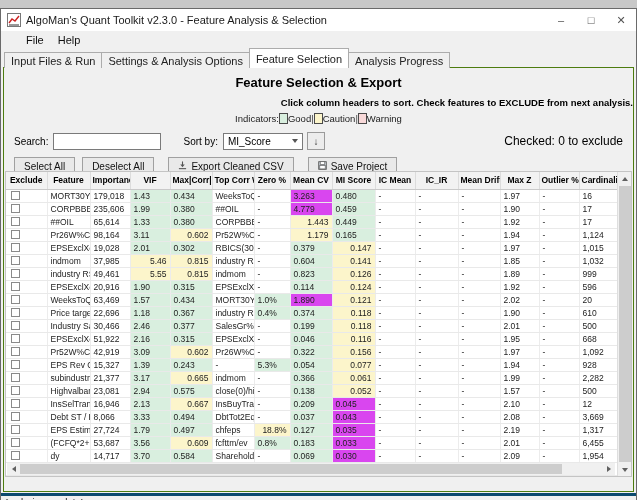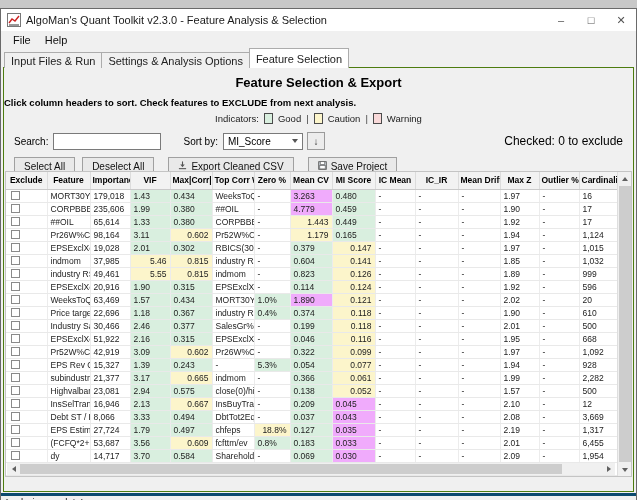--- a/index.html
+++ b/index.html
@@ -10,32 +10,32 @@
     font-family:"Liberation Sans",sans-serif;
     display:flex;flex-direction:column;overflow:hidden;
   }
   
   .titlebar{height:22px;background:#ffffff;display:flex;align-items:center;padding:0 0 0 6px;flex:0 0 auto;}
   .app-icon{width:14px;height:14px;margin-right:5px;flex:0 0 auto;}
   .titlebar .title{font-size:11px;color:#1a1a1a;flex:1;white-space:nowrap;overflow:hidden;}
   .win-controls{display:flex;height:100%;}
   .win-btn{width:30px;height:100%;display:flex;align-items:center;justify-content:center;font-size:11px;color:#555;cursor:default;}
   
-  .menubar{height:17px;display:flex;align-items:center;padding-left:5px;flex:0 0 auto;}
+  .menubar{height:17px;display:flex;align-items:center;padding-left:18px;flex:0 0 auto;}
   .menu-item{font-size:11px;color:#111;padding:1px 7px;}
   
   .tabstrip{display:flex;align-items:flex-end;height:20px;padding-left:3px;flex:0 0 auto;position:relative;z-index:3;}
   .tab{font-size:11px;color:#222;background:#f0f0f0;border:1px solid #acacac;border-bottom:none;
        padding:2px 6px 2px 6px;margin-right:-1px;white-space:nowrap;height:16px;line-height:12px;}
   .tab.active{background:#ffffff;height:20px;line-height:14px;padding-top:3px;z-index:4;position:relative;}
   
   .tabpage{flex:1;border:1px solid #4d7c0f;margin:0 2px 1px 2px;margin-top:-1px;background:#f0f0f0;position:relative;overflow:hidden;}
   .heading{text-align:center;font-size:13px;font-weight:bold;color:#000;padding-top:7px;}
-  .instruction{text-align:left;font-size:9.5px;font-weight:bold;color:#000;margin-top:7px;}
-  .indicators{display:flex;justify-content:center;align-items:center;gap:5px;font-size:9.5px;color:#222;margin-top:5px;}
+  .instruction{text-align:right;font-size:9.5px;font-weight:bold;color:#000;margin-top:7px;}
+  .indicators{display:flex;justify-content:center;align-items:center;font-size:9.5px;color:#222;margin-top:5px;}
   .swatch{width:9px;height:11px;border:1px solid #4a4a4a;display:inline-block;}
   .ind-sep{color:#444;}
   
   .controls-row{display:flex;align-items:center;margin:8px 10px 0 10px;font-size:10px;color:#000;height:18px;}
   .lbl{margin-right:5px;}
   .search-input{width:108px;height:17px;border:1px solid #7a7a7a;font-size:10px;font-family:"Liberation Sans",sans-serif;padding:0 3px;background:#fff;}
   .sortlbl{margin-left:22px;margin-right:5px;}
   .select{width:80px;height:17px;border:1px solid #7a7a7a;background:#fff;display:flex;align-items:center;padding:0 4px;position:relative;}
   .select .sel-val{font-size:10px;flex:1;}
   .chev{width:0;height:0;border-left:3.5px solid transparent;border-right:3.5px solid transparent;border-top:4px solid #555;}
@@ -50,21 +50,21 @@
   
   .table-area{position:absolute;left:1px;right:1px;top:103px;bottom:14px;background:#fff;border:1px solid #c4c4c4;}
   .grid-scroll{position:absolute;left:0;top:0;right:14px;bottom:0;overflow:hidden;}
   table{border-collapse:collapse;table-layout:fixed;width:613px;}
   th{font-size:8.5px;font-weight:bold;color:#000;background:#f2f2f2;border-right:1px solid #dcdcdc;border-bottom:1px solid #c9c9c9;
      height:17px;padding:0 2px;text-align:center;white-space:nowrap;overflow:hidden;}
   td{font-size:8.5px;color:#222;height:13px;border-right:1px solid #ececec;border-bottom:1px solid #e9e9e9;
      padding:0 3px;white-space:nowrap;overflow:hidden;background:#fff;}
   td.good{background:#d9efdf;}
   td.caution{background:#fcf5cb;text-align:right;}
-  td.warning{background:#f0abfc;}
+  td.warning{background:#d946ef;}
   .checkbox{width:9px;height:9px;border:1px solid #8a8a8a;background:#fff;margin-left:2px;}
   
   .vscroll{position:absolute;right:0;top:0;bottom:0;width:14px;background:#f0f0f0;border-left:1px solid #dedede;
            display:flex;flex-direction:column;align-items:center;}
   .vscroll .arr{height:13px;display:flex;align-items:center;justify-content:center;flex:0 0 auto;width:100%;}
   .arr-up{width:0;height:0;border-left:3.5px solid transparent;border-right:3.5px solid transparent;border-bottom:4.5px solid #606060;}
   .arr-dn{width:0;height:0;border-left:3.5px solid transparent;border-right:3.5px solid transparent;border-top:4.5px solid #606060;}
   .vthumb{flex:1;width:12px;background:#cdcdcd;margin:1px 0;}
   .hscroll{position:absolute;left:1px;right:16px;bottom:1px;height:12px;background:#f0f0f0;display:flex;align-items:center;}
   .hscroll .harr{width:13px;height:100%;display:flex;align-items:center;justify-content:center;flex:0 0 auto;}
@@ -96,20 +96,21 @@
 
   <div class="menubar">
       <span class="menu-item">File</span>
       <span class="menu-item">Help</span>
     </div>
 
   <div class="tabstrip">
       <div class="tab">Input Files &amp; Run</div>
       <div class="tab">Settings &amp; Analysis Options</div>
       <div class="tab active">Feature Selection</div>
+      <div class="tab">Analysis Progress</div>
     </div>
 
   <div class="tabpage">
     <div class="heading">Feature Selection &amp; Export</div>
     <div class="instruction">Click column headers to sort. Check features to EXCLUDE from next analysis.</div>
 
     <div class="indicators">
       <span>Indicators:</span>
     <span class="swatch" style="background: rgb(217, 239, 223);"></span>
         <span>Good</span>
@@ -432,21 +433,21 @@
                 <td>
                   <div class="checkbox"></div>
                 </td>
                 <td>Pr52W%Ch</td>
                 <td>42,919</td>
                 <td class="good">3.09</td>
                 <td class="caution">0.602</td>
                 <td>Pr26W%Ch</td>
                 <td>-</td>
                 <td class="good">0.322</td>
-                <td class="caution">0.099</td>
+                <td class="caution">0.156</td>
                 <td>-</td>
                 <td>-</td>
                 <td>-</td>
                 <td>1.97</td>
                 <td>-</td>
                 <td>1,092</td>
               </tr>
               <tr>
                 <td>
                   <div class="checkbox"></div>

